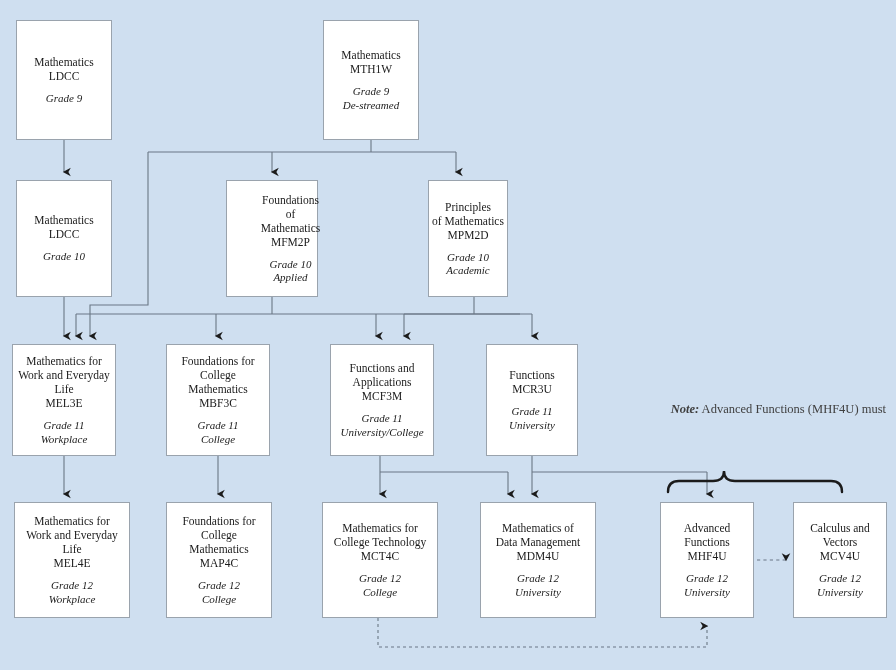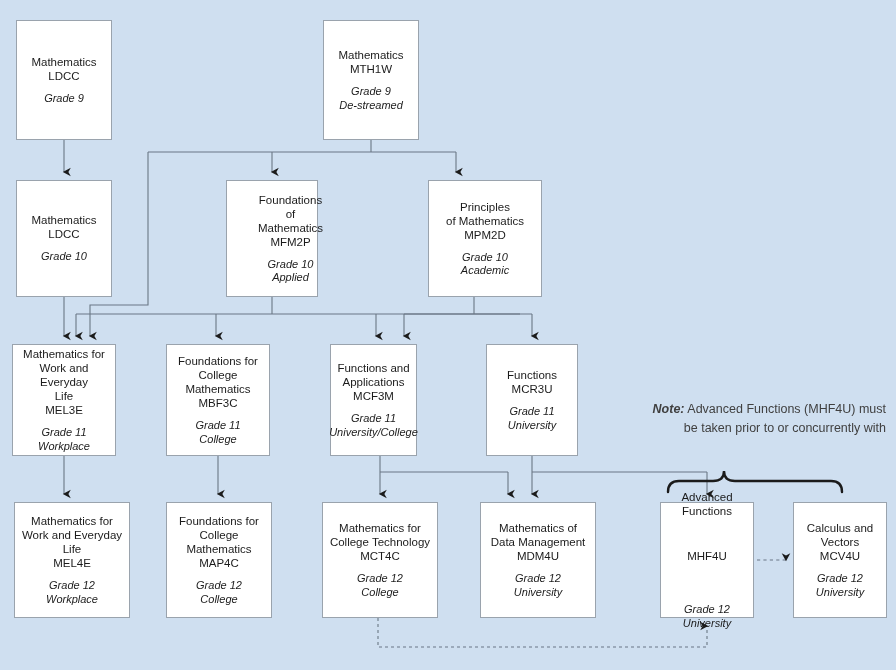--- a/index.html
+++ b/index.html
@@ -2,21 +2,21 @@
 <html><head>
 <meta charset="utf-8">
 <style>
   html,body{margin:0;padding:0;}
   body{
     width:896px;height:670px;
     background:#cfdff0;
     font-family:"Liberation Sans", sans-serif;
     overflow:hidden;
   }
-  #stage{position:relative;width:896px;height:670px;}
+  #stage{position:relative;width:896px;height:670px;font-family:Liberation Serif, serif;}
 
   svg#wires{position:absolute;left:0;top:0;width:896px;height:670px;}
 
   .node{
     position:absolute;
     background:#ffffff;
     border:1px solid #9aa3ad;
     box-sizing:border-box;
     display:flex;
     flex-direction:column;
@@ -132,21 +132,21 @@
   </div>
 
   <div class="node" style="left: 226px; top: 180px; width: 92px; height: 117px; padding-left: 40px;">
     <div class="title">Foundations
 of Mathematics</div>
     <div class="code">MFM2P</div>
     <div class="meta">Grade 10
 Applied</div>
   </div>
 
-  <div class="node" style="left: 428px; top: 180px; width: 114px; height: 117px;">
+  <div class="node" style="left: 428px; top: 180px; width: 80px; height: 117px;">
     <div class="title">Principles
 of Mathematics</div>
     <div class="code">MPM2D</div>
     <div class="meta">Grade 10
 Academic</div>
   </div>
 
   <div class="node" style="left: 12px; top: 344px; width: 104px; height: 112px;">
     <div class="title">Mathematics for
 Work and Everyday
@@ -158,21 +158,21 @@
 
   <div class="node" style="left: 166px; top: 344px; width: 104px; height: 112px;">
     <div class="title">Foundations for
 College
 Mathematics</div>
     <div class="code">MBF3C</div>
     <div class="meta">Grade 11
 College</div>
   </div>
 
-  <div class="node" style="left: 330px; top: 344px; width: 87px; height: 112px;">
+  <div class="node" style="left: 330px; top: 344px; width: 104px; height: 112px;">
     <div class="title">Functions and
 Applications</div>
     <div class="code">MCF3M</div>
     <div class="meta">Grade 11
 University/College</div>
   </div>
 
   <div class="node" style="left: 486px; top: 344px; width: 92px; height: 112px;">
     <div class="title">Functions</div>
     <div class="code">MCR3U</div>
@@ -207,34 +207,34 @@
   </div>
 
   <div class="node" style="left: 480px; top: 502px; width: 116px; height: 116px;">
     <div class="title">Mathematics of
 Data Management</div>
     <div class="code">MDM4U</div>
     <div class="meta">Grade 12
 University</div>
   </div>
 
-  <div class="node" style="left: 660px; top: 502px; width: 94px; height: 116px; gap: 31px;">
+  <div class="node" style="left: 660px; top: 502px; width: 94px; height: 116px;">
     <div class="title">Advanced
 Functions</div>
     <div class="code">MHF4U</div>
     <div class="meta">Grade 12
 University</div>
   </div>
 
   <div class="node" style="left: 793px; top: 502px; width: 94px; height: 116px; text-align: center;">
     <div class="title">Calculus and
 Vectors</div>
     <div class="code">MCV4U</div>
     <div class="meta">Grade 12
 University</div>
   </div>
 
   <div class="note" id="note-block" style="left: 612px; top: 400px; width: 274px;">
     <span><b>Note:</b><span> Advanced Functions (MHF4U) must</span></span><br>
-    <span>be taken prior to or concurrently with</span><br>
+    <br>
   </div>
 
 </div>
 
 </body></html>

